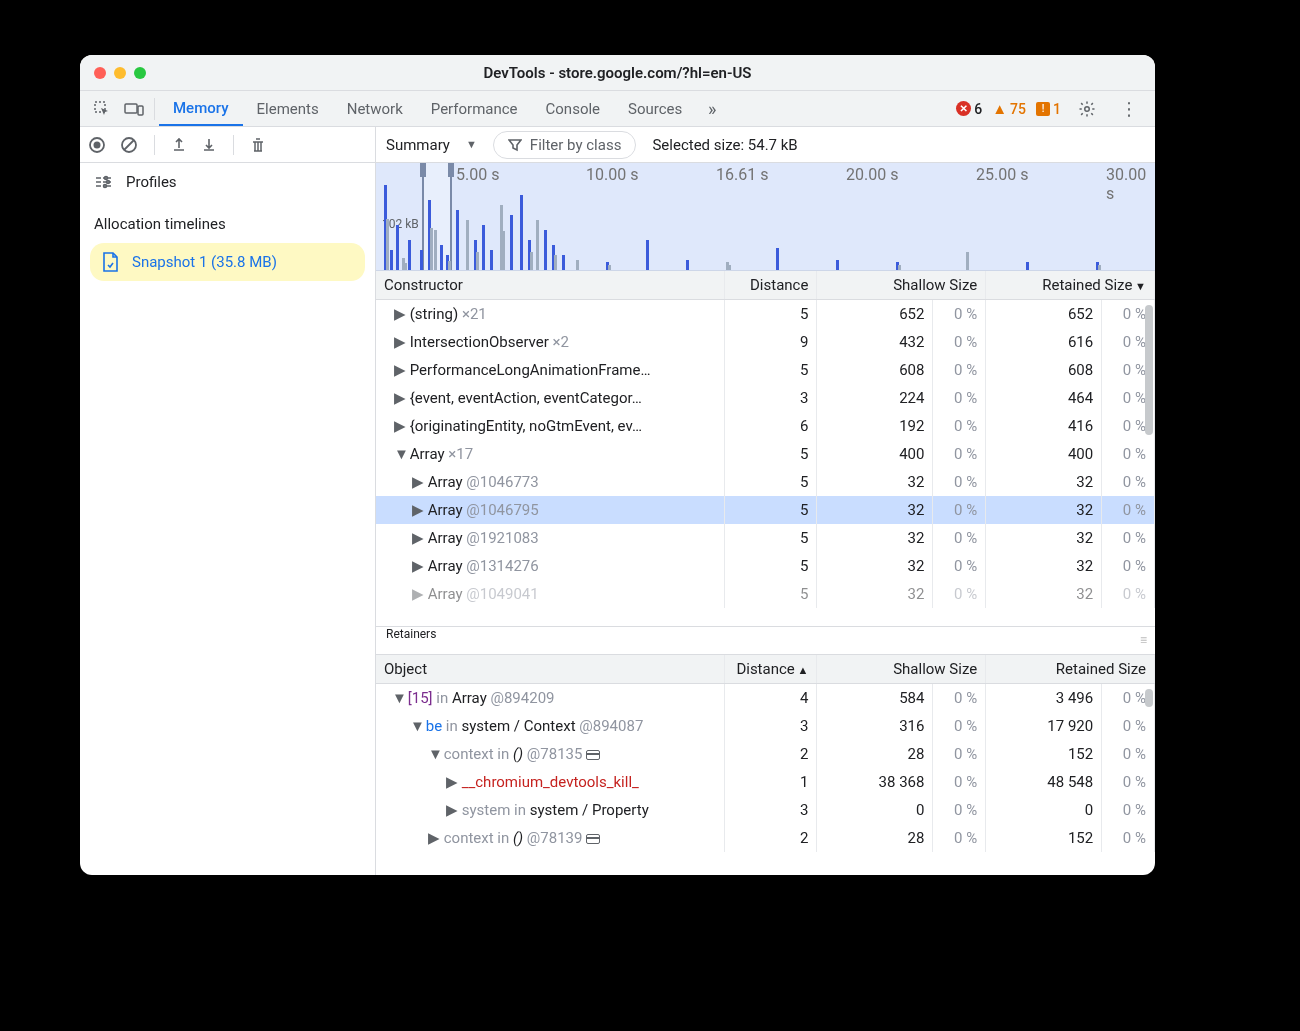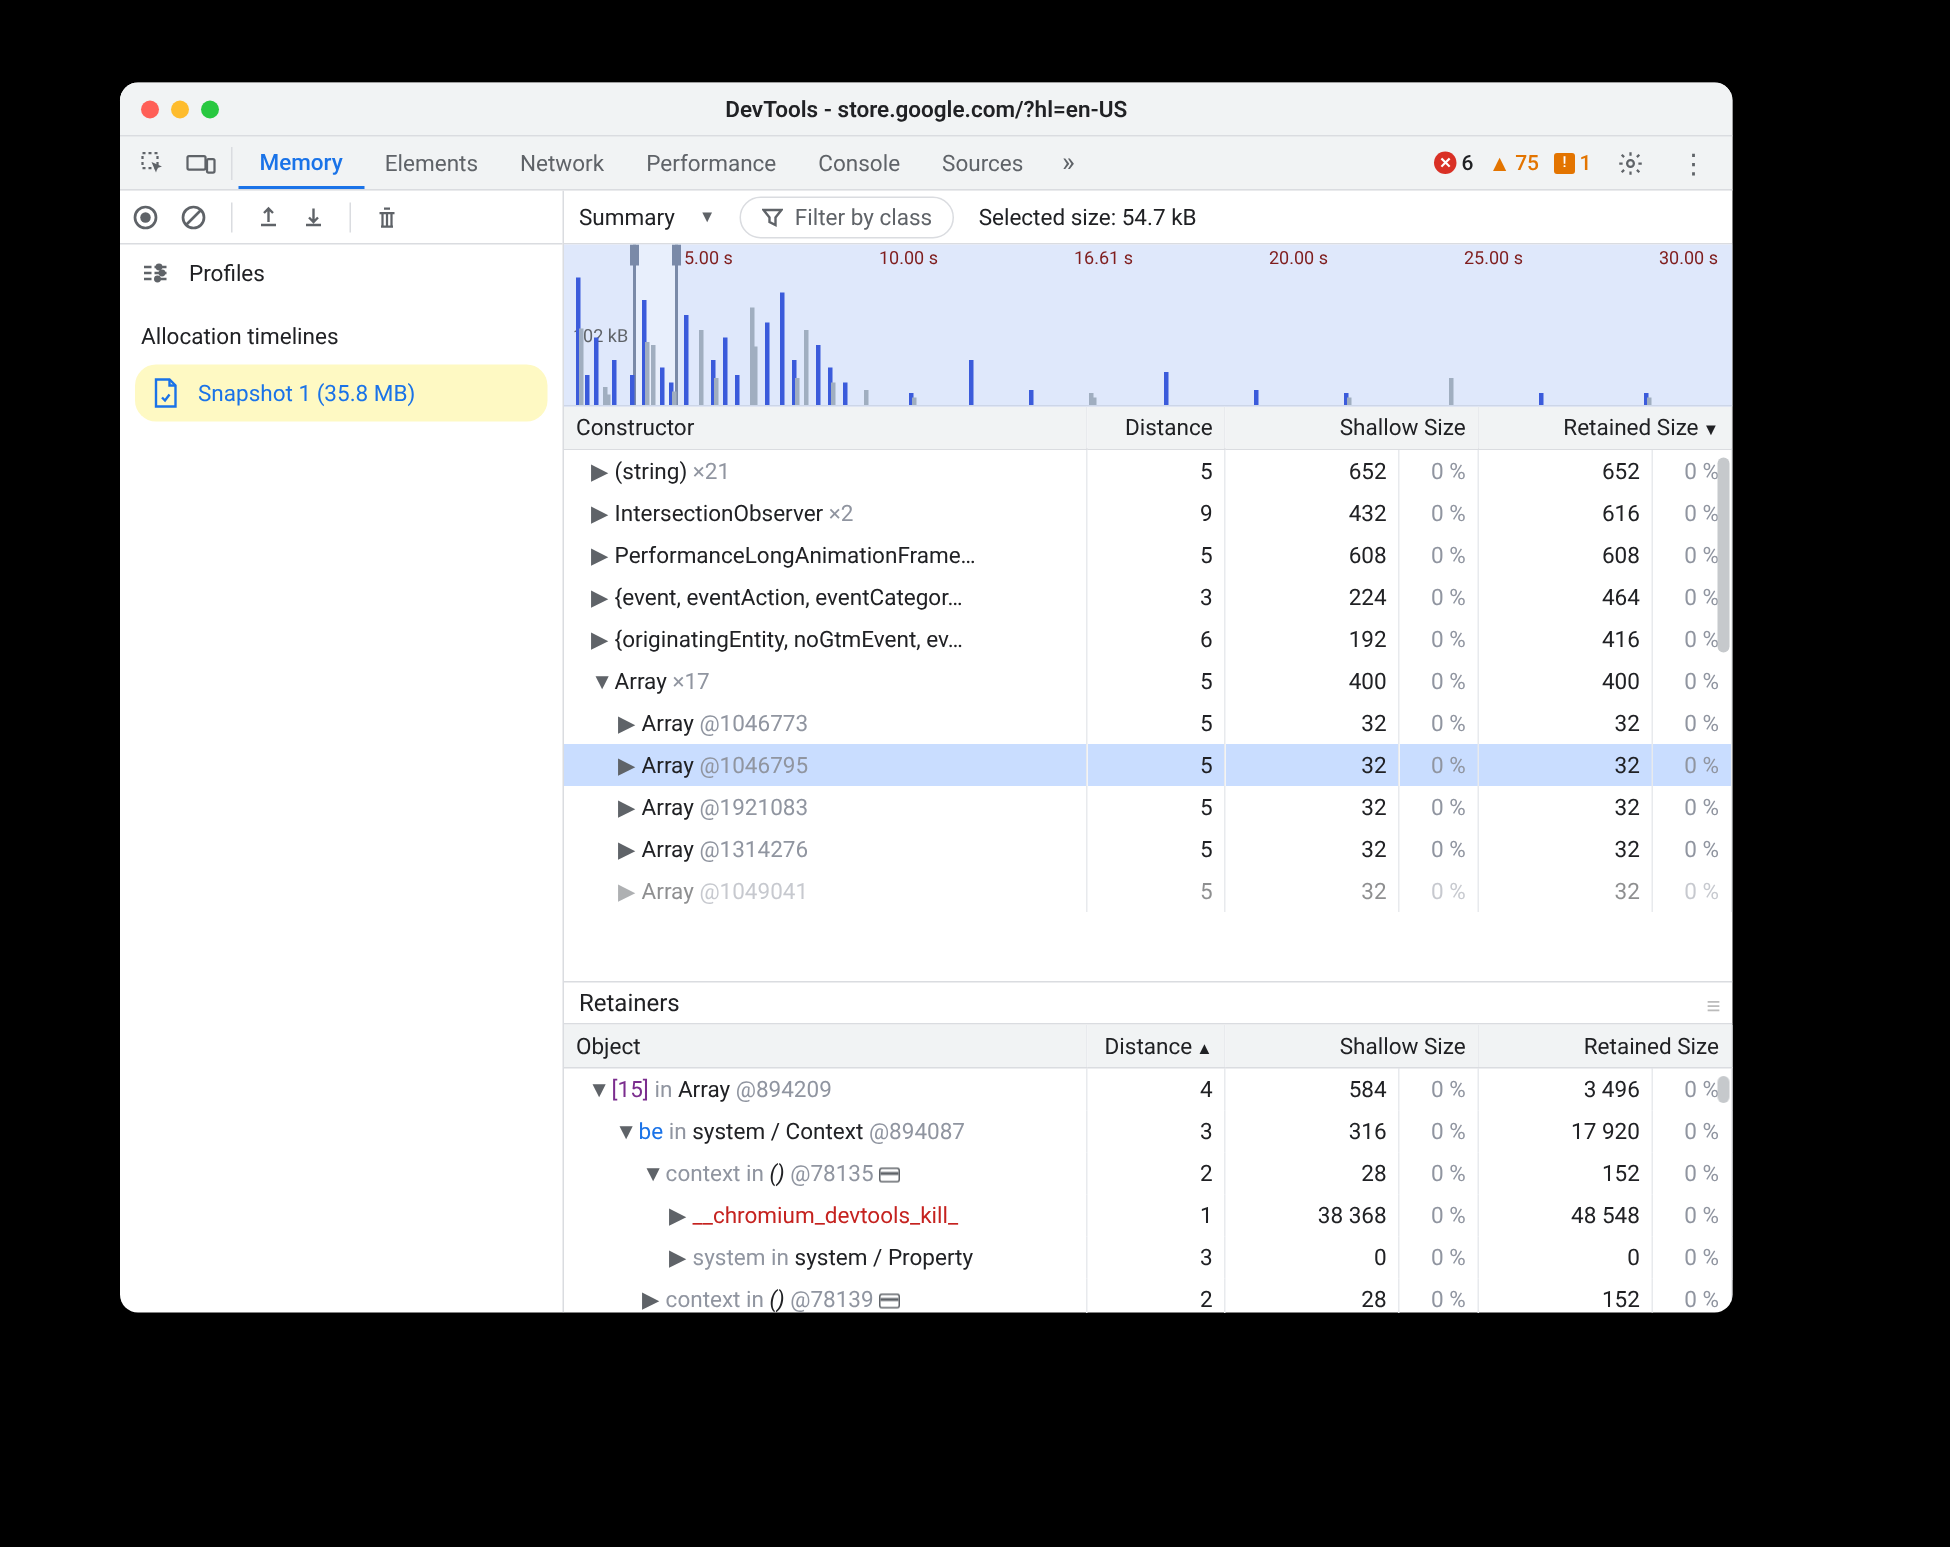--- a/index.html
+++ b/index.html
@@ -30,44 +30,44 @@
   .sb-item.selected { background:#fef9c3; }
 
   .main { flex:1; display:flex; flex-direction:column; overflow:hidden; }
   .main-toolbar { height:36px; border-bottom:1px solid #dadce0; display:flex; align-items:center; padding:0 10px; gap:16px; font-size:15px; color:#202124; }
   .dropdown { display:flex; align-items:center; gap:16px; cursor:pointer; }
   .filter-pill { display:flex; align-items:center; gap:8px; background:#fff; border:1px solid #dadce0; border-radius:18px; padding:4px 14px; color:#5f6368; font-size:15px; }
   .sel-size { color:#202124; }
 
   .timeline { height: 108px; background:#dfe8fb; border-bottom:1px solid #cdd6e8; position:relative; overflow:hidden; }
   .timeline .ticks { position:absolute; top:0; left:0; right:0; height:18px; display:flex; }
-  .timeline .tick { position:absolute; top:2px; font-size:12px; color:#7f1d1d; }
+  .timeline .tick { position:absolute; top:2px; font-size:16px; color:#737373; }
   .timeline .ylabel { position:absolute; left:6px; top:54px; font-size:12px; color:#5f6368; }
   .timeline .bars { position:absolute; left:0; right:0; bottom:0; top:18px; }
   .timeline .bar { position:absolute; bottom:0; width:3px; background:#3b5bdb; }
   .timeline .bar.gray { background:#a0aec0; }
   .timeline .range { position:absolute; top:0; bottom:0; background:rgba(255,255,255,.3); border-left:2px solid #7a8aa8; border-right:2px solid #7a8aa8; }
   .timeline .range .handle { position:absolute; top:0; width:6px; height:14px; background:#7a8aa8; }
 
   .grid { flex:1; overflow:auto; border-bottom:1px solid #dadce0; position:relative; }
   .grid-scrollbar { position:absolute; right:2px; top:34px; width:8px; height:130px; background:#c6c9cc; border-radius:4px; }
   table { width:100%; border-collapse:collapse; table-layout:fixed; }
   th, td { text-align:left; padding: 5px 8px; font-size:15px; border-right:1px solid #e8eaed; white-space:nowrap; overflow:hidden; text-overflow:ellipsis; }
   th { background:#f1f3f4; position:sticky; top:0; font-weight:400; border-bottom:1px solid #dadce0; }
   th.sortcol::after { content:" ▼"; font-size:11px; }
   th.sortasc::after { content:" ▲"; font-size:11px; }
   td.num, th.num { text-align:right; }
   td.pct { text-align:right; color:#9095a0; padding-left:2px; }
   tr.sel td { background:#c9ddff; }
   .disclose { display:inline-block; width:12px; color:#5f6368; }
   .muted { color:#9095a0; }
 
-  .retainers-hdr { height:28px; border-bottom:1px solid #dadce0; display:flex; align-items:center; padding:0 10px; font-size:16px; position:relative; }
+  .retainers-hdr { height:28px; border-bottom:1px solid #dadce0; display:flex; padding:0 10px; font-size:12px; position:relative; }
   .retainers-hdr .menu-icon { position:absolute; right:8px; top:6px; color:#bbb; }
-  .retainers { height: 192px; overflow:auto; position:relative; }
+  .retainers { height: 220px; overflow:auto; position:relative; }
   .ret-scrollbar { position:absolute; right:2px; top:34px; width:8px; height:18px; background:#c6c9cc; border-radius:4px; }
 
   .idx { color:#7b2d8e; }
   .prop { color:#1a73e8; }
   .kw { color:#9095a0; }
   .sys { color:#202124; }
   .red { color:#c5221f; }
   .addr { color:#9095a0; }
   .winicon { display:inline-block; width:14px; height:10px; border:1.5px solid #5f6368; border-radius:2px; position:relative; top:1px; margin-left:4px; }
   .winicon::before { content:""; position:absolute; top:2px; left:0; right:0; height:1.5px; background:#5f6368; }

